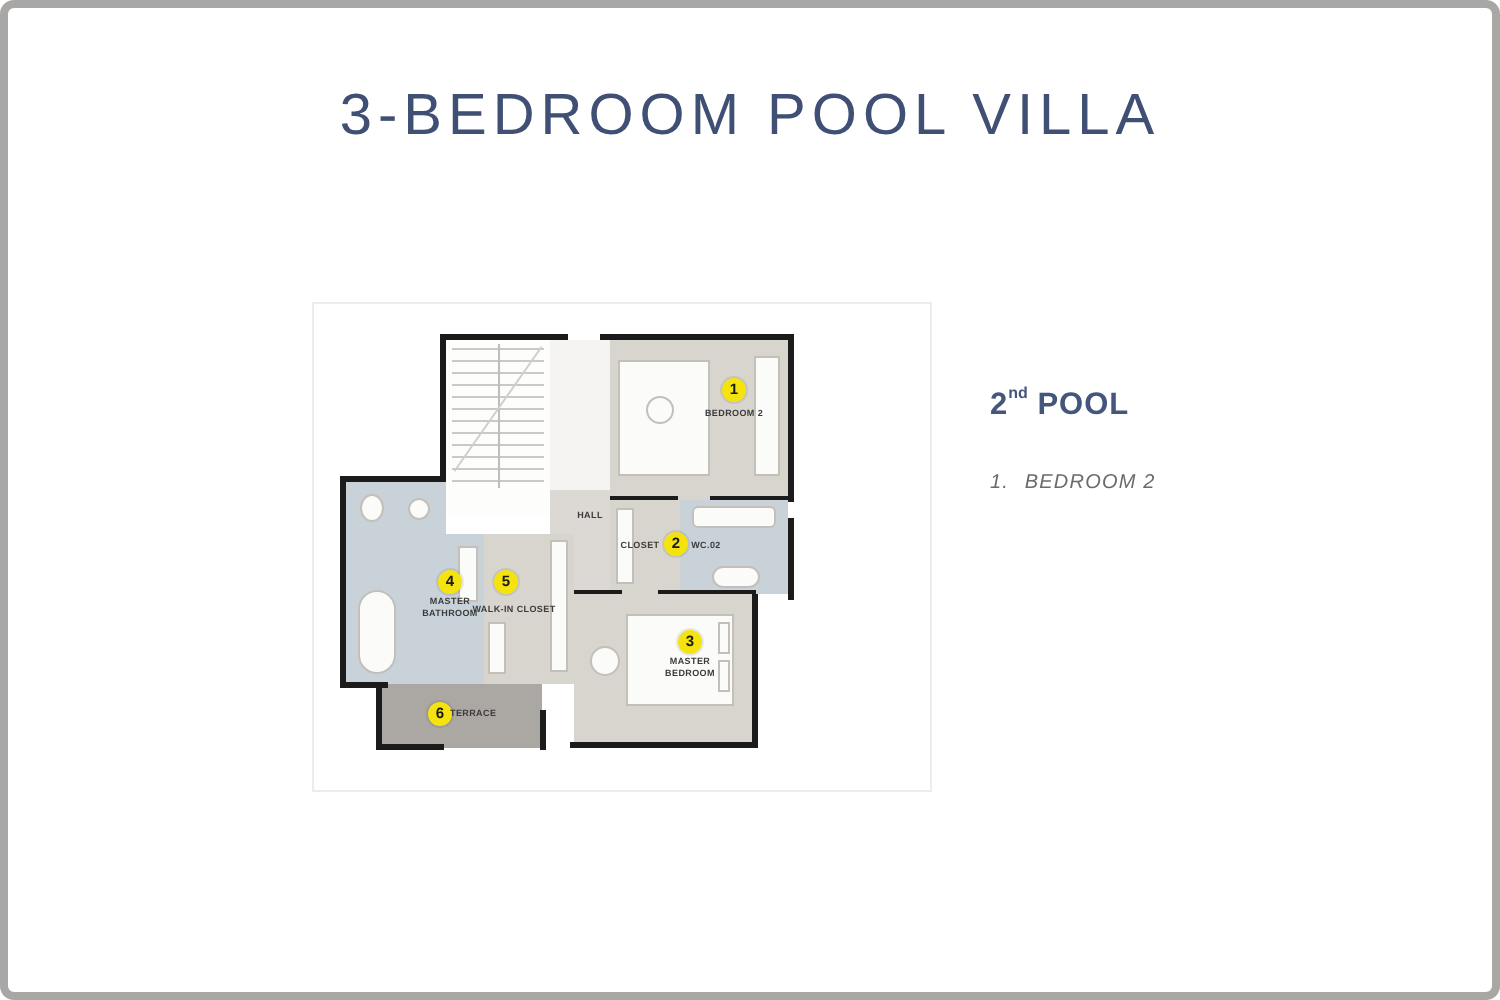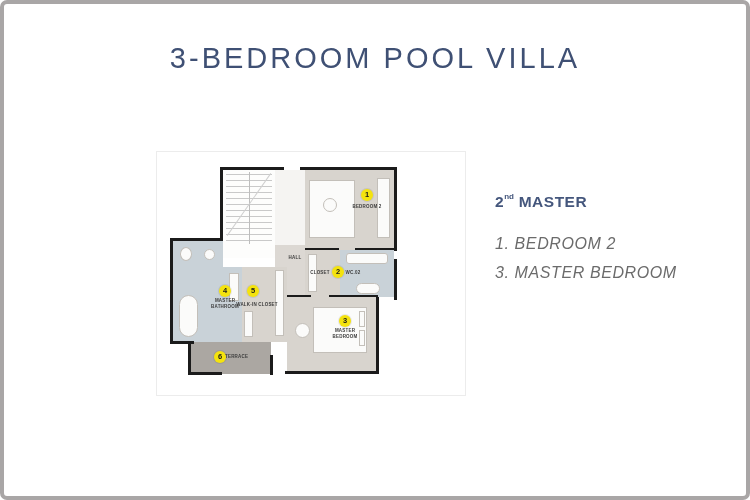--- a/index.html
+++ b/index.html
@@ -39,21 +39,21 @@
   }
   
   .legend{position:absolute;left:491px;top:188px;width:210px;}
   .floor-heading{
     font-size:15.5px;color:#44567c;font-weight:700;letter-spacing:0.5px;
     margin:0 0 24px 0;
   }
   .floor-heading sup{font-size:8px;vertical-align:8px;letter-spacing:0;}
   .legend-list{list-style:none;margin:0;padding:0;}
   .legend-item{
-    font-size:16px;font-style:italic;color:#6b6b6b;letter-spacing:0.6px;
+    font-size:10px;font-style:italic;color:#6b6b6b;letter-spacing:0.6px;
     margin-bottom:11px;font-family:"Liberation Sans",sans-serif;
   }
   .legend-item .num{display:inline-block;min-width:14px;}
 </style>
 </head>
 <body>
 
 <div class="page">
 
   <div class="title">3-BEDROOM POOL VILLA</div>
@@ -139,27 +139,23 @@
     <div class="plabel" style="left:143px;top:118px;width:40px;">CLOSET</div>
     <div class="plabel" style="left:181px;top:118px;width:30px;">WC.02</div>
     <div class="plabel" style="left:48px;top:146px;width:40px;">MASTER BATHROOM</div>
     <div class="plabel" style="left:78px;top:150px;width:44px;">WALK-IN CLOSET</div>
     <div class="plabel" style="left:166px;top:176px;width:44px;">MASTER BEDROOM</div>
     <div class="plabel" style="left:68px;top:202px;width:40px;text-align:left;">TERRACE</div>
   </div>
 
   <div class="legend">
     <div class="floor-heading">
-      <span>2</span><sup>nd</sup><span> MASTER</span>
+      <span>2</span><sup>nd</sup><span> POOL</span>
     </div>
     <ul class="legend-list">
       <li class="legend-item">
         <span class="num">1.</span>
         <span>BEDROOM 2</span>
-      </li>
-      <li class="legend-item">
-        <span class="num">3.</span>
-        <span>MASTER BEDROOM</span>
       </li>
     </ul>
   </div>
 
 </div>
 
 </body></html>

